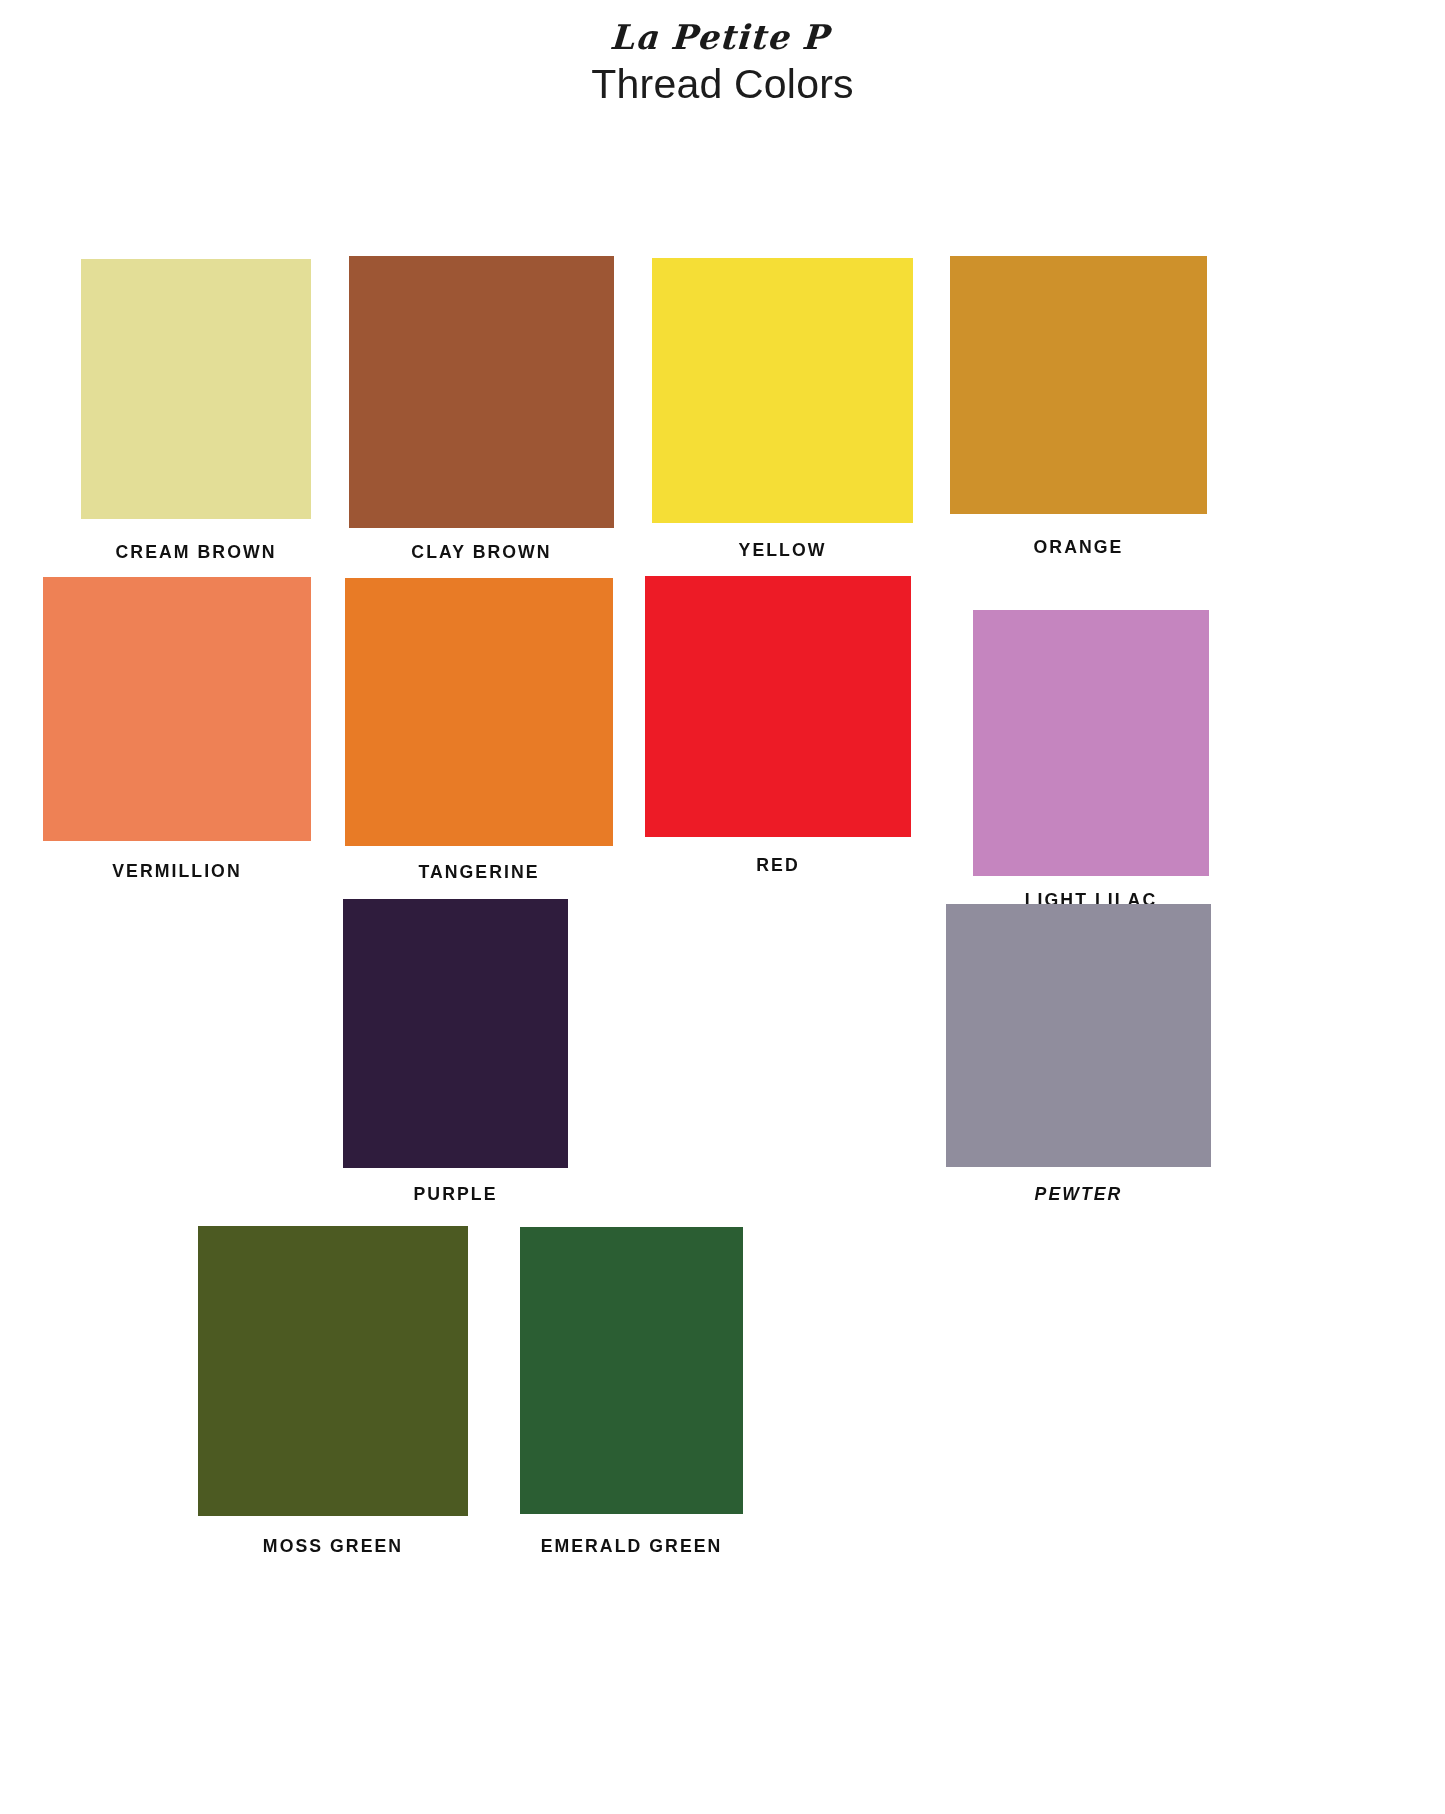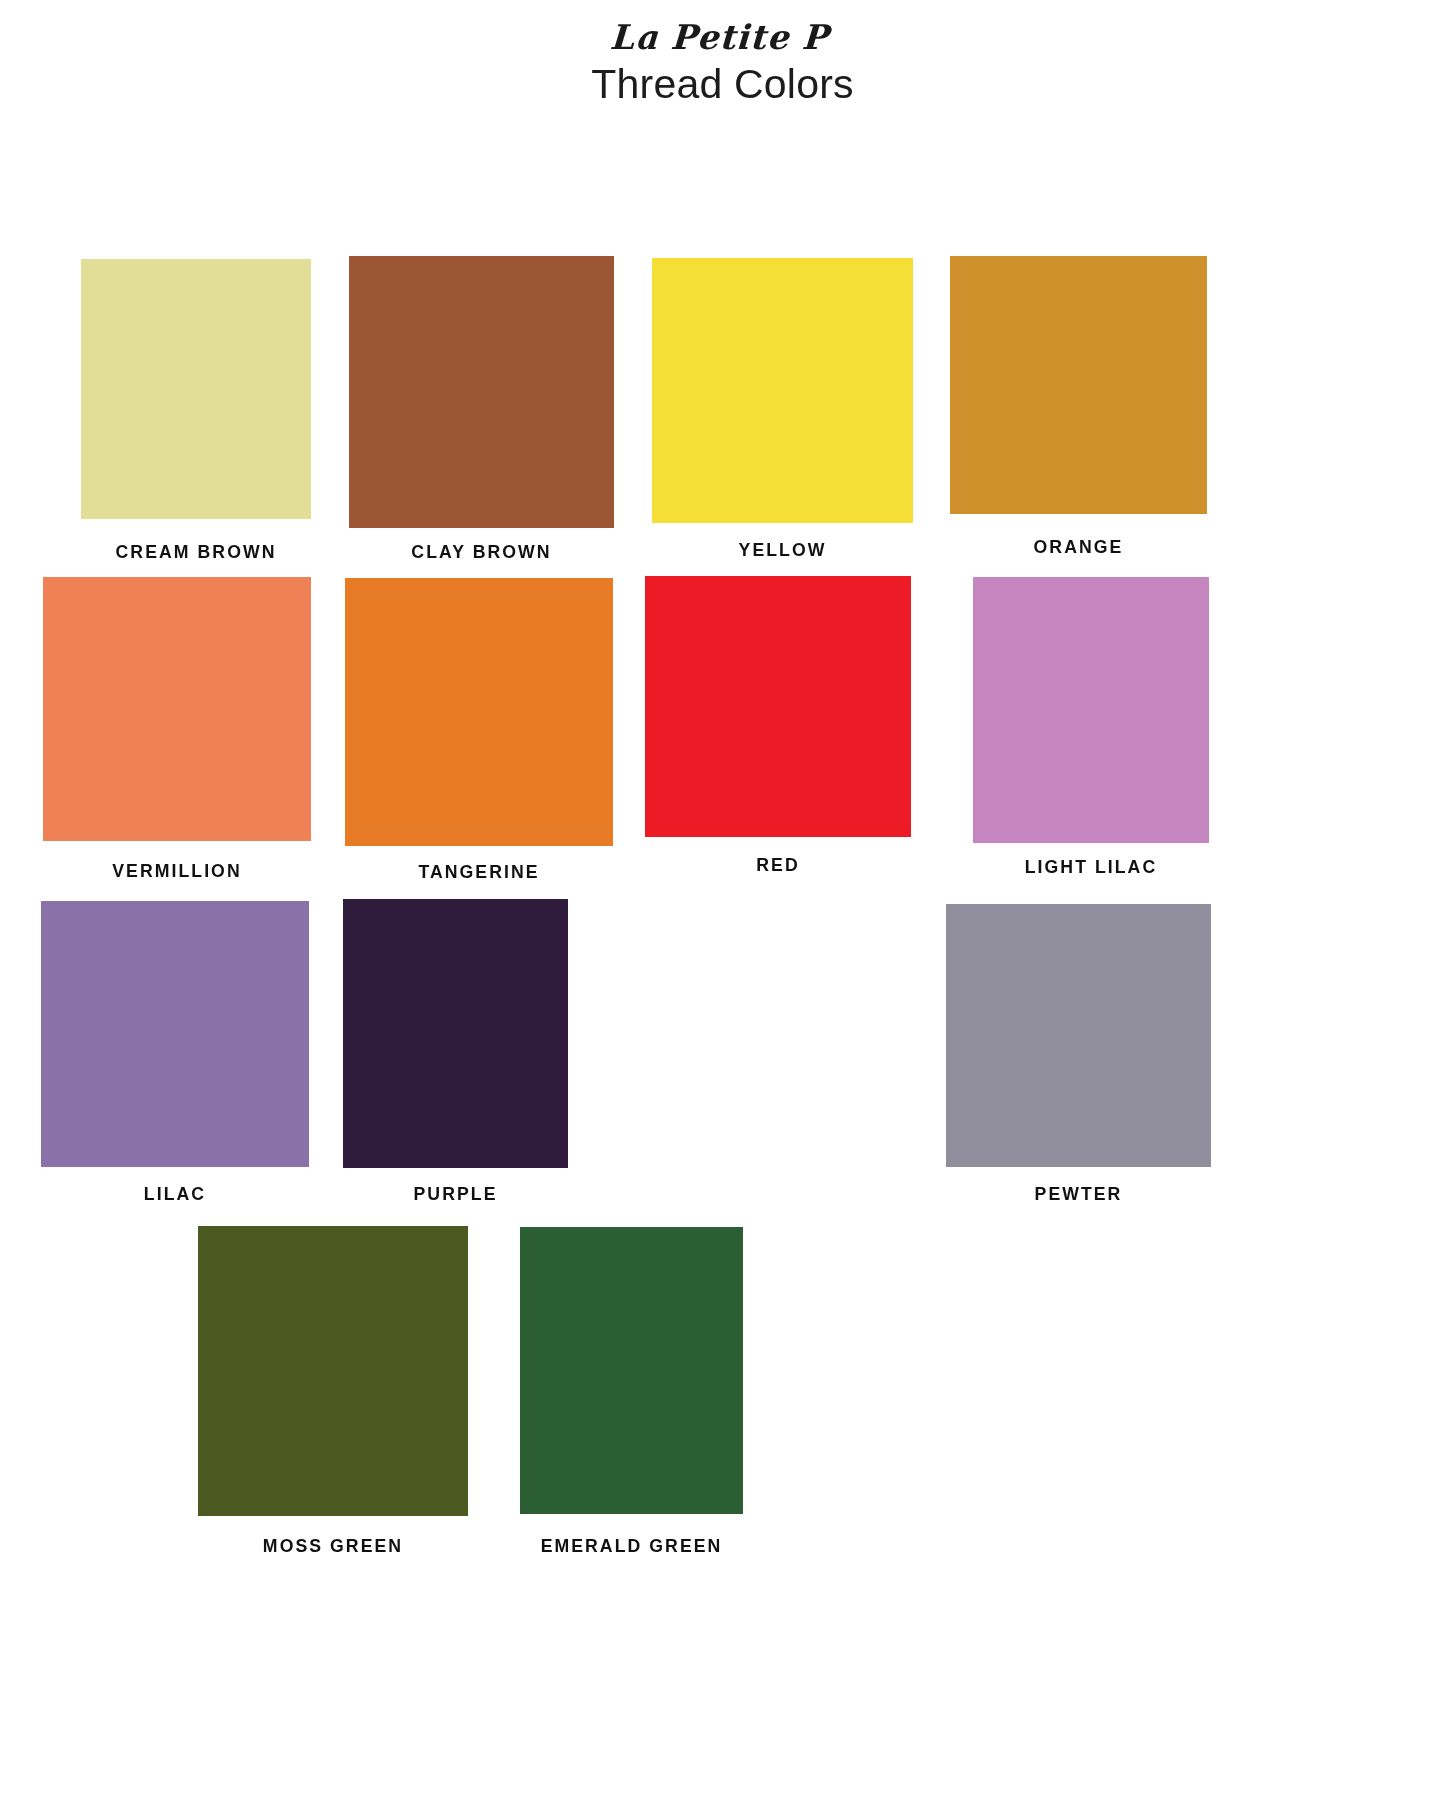--- a/index.html
+++ b/index.html
@@ -111,37 +111,33 @@
   <div class="swatch-cell" style="left:345px; top:578px; width:268px;">
     <div class="swatch-chip" style="height:268px; background:#E87B26;"></div>
     <div class="swatch-label" style="margin-top:16px;">TANGERINE</div>
   </div>
 
   <div class="swatch-cell" style="left:645px; top:576px; width:266px;">
     <div class="swatch-chip" style="height:261px; background:#ED1B26;"></div>
     <div class="swatch-label" style="margin-top:18px;">RED</div>
   </div>
 
-  <div class="swatch-cell" style="left:949px; top:577px; width:260px;padding-left:24px;">
+  <div class="swatch-cell" style="left:949px; top:610px; width:260px;padding-left:24px;">
     <div class="swatch-chip" style="height:266px; background:#C585BF;"></div>
     <div class="swatch-label" style="margin-top:14px;">LIGHT LILAC</div>
   </div>
 
-  <div class="swatch-cell" style="left:41px; top:901px; width:268px;">
-    <div class="swatch-chip" style="height:266px; background:#8A71A8;"></div>
-    <div class="swatch-label" style="margin-top:17px;">LILAC</div>
-  </div>
 
   <div class="swatch-cell" style="left:343px; top:899px; width:225px;">
     <div class="swatch-chip" style="height:269px; background:#2F1C3D;"></div>
     <div class="swatch-label" style="margin-top:16px;">PURPLE</div>
   </div>
 
 
-  <div class="swatch-cell" style="left:946px; top:904px; width:265px;">
+  <div class="swatch-cell" style="left:946px; top:904px; width:265px;font-style:italic;">
     <div class="swatch-chip" style="height:263px; background:#908D9D;"></div>
     <div class="swatch-label" style="margin-top:17px;">PEWTER</div>
   </div>
 
   <div class="swatch-cell" style="left:198px; top:1226px; width:270px;">
     <div class="swatch-chip" style="height:290px; background:#4C5A22;"></div>
     <div class="swatch-label" style="margin-top:20px;">MOSS GREEN</div>
   </div>
 
   <div class="swatch-cell" style="left:500px; top:1227px; width:243px;padding-left:20px;">

